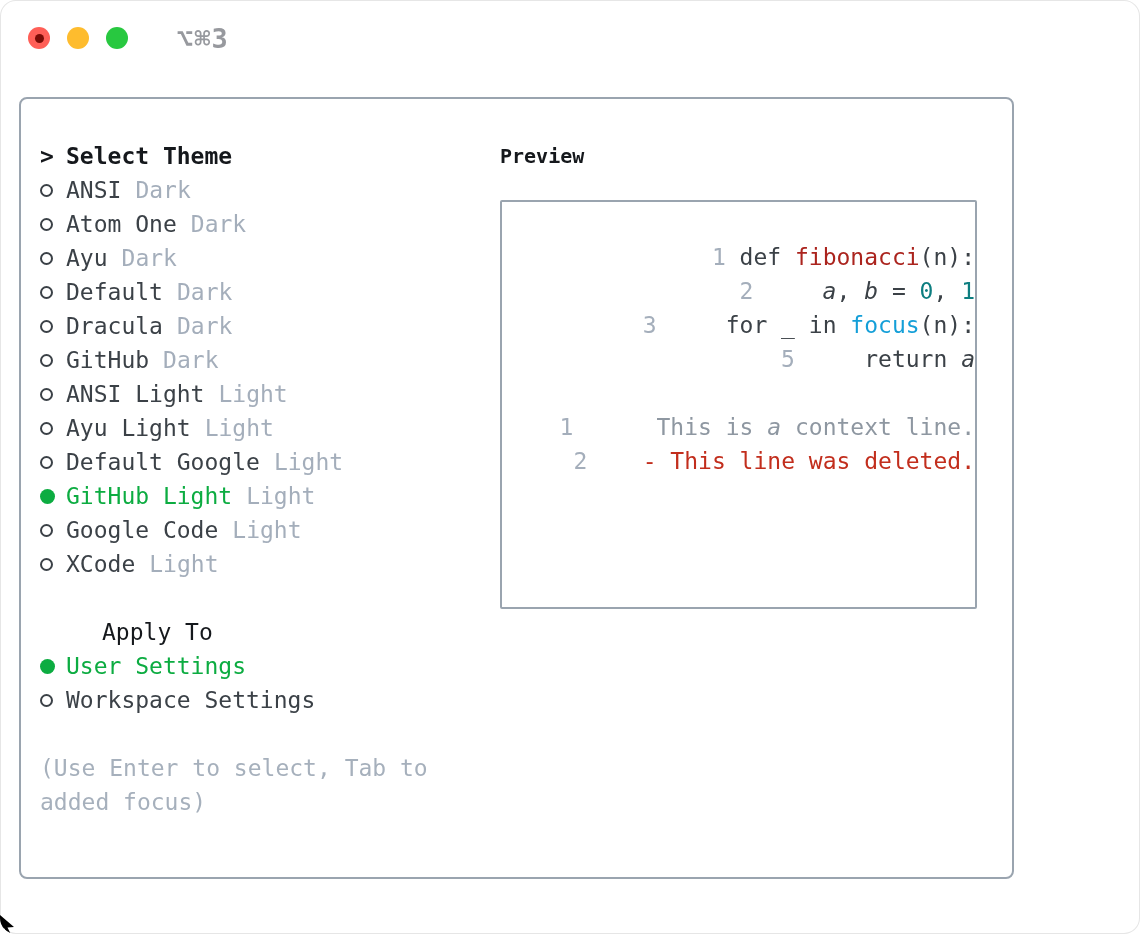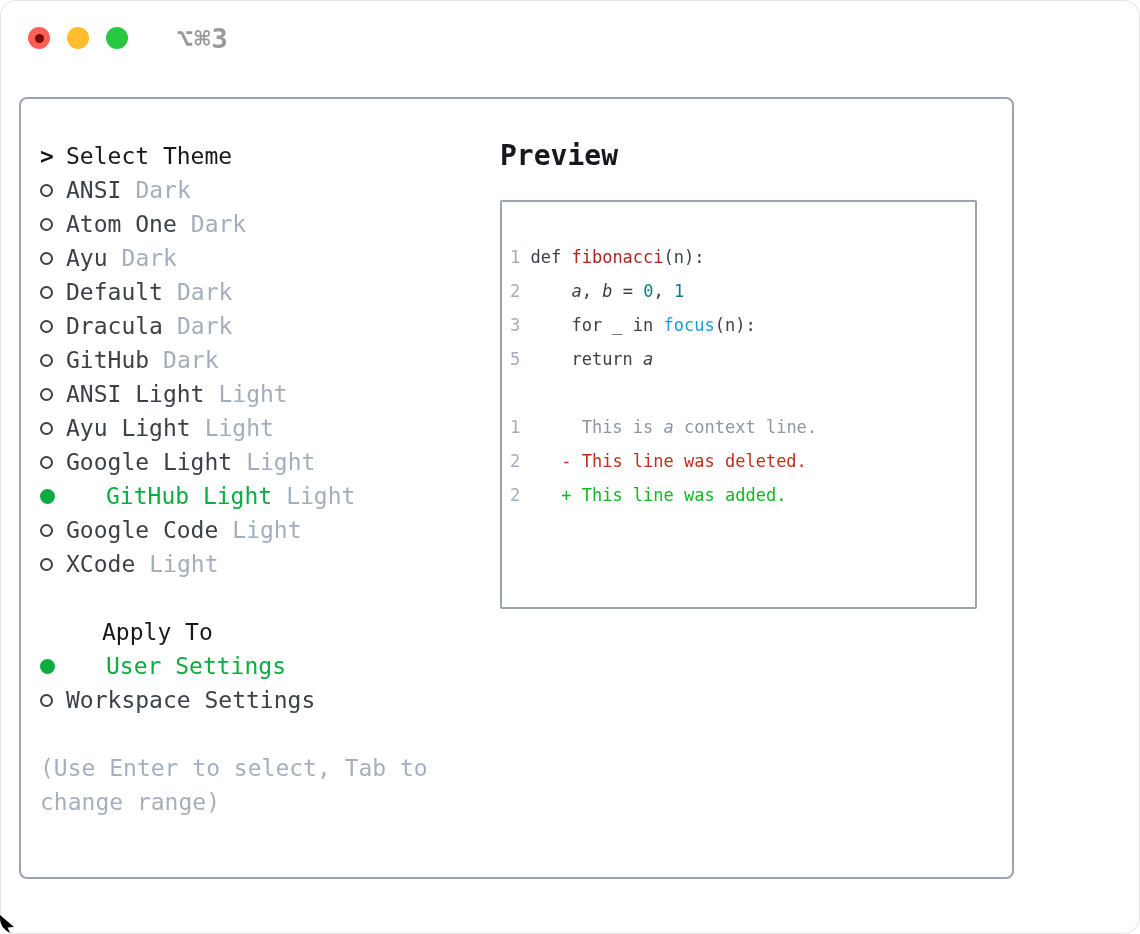--- a/index.html
+++ b/index.html
@@ -29,35 +29,35 @@
     border:2px solid var(--border_gray,#9aa4af);border-radius:8px;
     display:flex;padding:40px 0 0 19px;background:#fff;
   }
   .col-left{flex:0 0 460px;}
   .col-right{flex:1 1 auto;min-width:0;}
   .row{height:34px;display:flex;align-items:center;font-size:23px;color:var(--text_dark,#3b4147);white-space:pre;}
   .mark{flex:0 0 26px;display:flex;align-items:center;}
   .circle{width:13px;height:13px;border:2px solid var(--text_dark,#3b4147);border-radius:50%;box-sizing:border-box;}
   .circle.filled{width:15px;height:15px;border:none;background:var(--accent_green,#0cac41);}
   .prompt{font-weight:bold;color:var(--heading_black,#15181c);}
-  .heading-text{font-weight:normal;color:var(--heading_black,#15181c);}
+  .heading-text{font-weight:bold;color:var(--heading_black,#15181c);}
   .apply-heading{color:var(--heading_black,#15181c);margin-left:36px;}
   .tname{color:var(--text_dark,#3b4147);}
-  .tname.sel{color:var(--accent_green,#0cac41);margin-left:40px;}
+  .tname.sel{color:var(--accent_green,#0cac41);}
   .variant{color:var(--muted_gray,#a4aebb);margin-left:14px;}
   .row.hint{color:var(--hint_gray,#a6b0bc);}
   
-  .preview-heading{height:34px;display:flex;align-items:flex-start;font-size:28px;}
+  .preview-heading{height:34px;display:flex;align-items:center;font-size:20px;}
   .preview-heading span{font-weight:bold;color:var(--heading_black,#15181c);}
   .preview-box{
     margin-top:27px;width:477px;height:409px;box-sizing:border-box;
     border:2px solid var(--border_gray,#9aa4af);border-radius:2px;
     padding:38px 0 0 8px;overflow:hidden;background:#fff;
   }
-  .pline{height:34px;line-height:34px;font-size:17px;white-space:pre;}
+  .pline{height:34px;line-height:34px;font-size:23px;white-space:pre;text-align:right;}
   .tok-n{color:var(--muted_gray,#a4aebb);}
   .tok-p{color:var(--text_dark,#3b4147);}
   .tok-f{color:var(--function_red,#ab241e);}
   .tok-l{color:var(--literal_teal,#0d7e80);}
   .tok-b{color:var(--builtin_blue,#149fd8);}
   .tok-v{color:var(--text_dark,#3b4147);font-style:italic;}
   .tok-c{color:var(--context_gray,#8e97a1);}
   .tok-cv{color:var(--context_gray,#8e97a1);font-style:italic;}
   .tok-d{color:var(--deleted_red,#c22e1d);}
   .tok-a{color:var(--added_green,#0dbb20);}
@@ -86,53 +86,52 @@
       </div>
       <div id="theme-rows">
           <div class="row"><span class="mark"><span class="circle"></span></span><span class="tname">ANSI</span><span class="variant">Dark</span></div>
           <div class="row"><span class="mark"><span class="circle"></span></span><span class="tname">Atom One</span><span class="variant">Dark</span></div>
           <div class="row"><span class="mark"><span class="circle"></span></span><span class="tname">Ayu</span><span class="variant">Dark</span></div>
           <div class="row"><span class="mark"><span class="circle"></span></span><span class="tname">Default</span><span class="variant">Dark</span></div>
           <div class="row"><span class="mark"><span class="circle"></span></span><span class="tname">Dracula</span><span class="variant">Dark</span></div>
           <div class="row"><span class="mark"><span class="circle"></span></span><span class="tname">GitHub</span><span class="variant">Dark</span></div>
           <div class="row"><span class="mark"><span class="circle"></span></span><span class="tname">ANSI Light</span><span class="variant">Light</span></div>
           <div class="row"><span class="mark"><span class="circle"></span></span><span class="tname">Ayu Light</span><span class="variant">Light</span></div>
-          <div class="row"><span class="mark"><span class="circle"></span></span><span class="tname">Google Light</span><span class="variant">Light</span></div>
+          <div class="row"><span class="mark"><span class="circle"></span></span><span class="tname">Default Google</span><span class="variant">Light</span></div>
           <div class="row"><span class="mark"><span class="circle filled"></span></span><span class="tname sel">GitHub Light</span><span class="variant">Light</span></div>
           <div class="row"><span class="mark"><span class="circle"></span></span><span class="tname">Google Code</span><span class="variant">Light</span></div>
           <div class="row"><span class="mark"><span class="circle"></span></span><span class="tname">XCode</span><span class="variant">Light</span></div>
         </div>
       <div class="row blank"></div>
       <div class="row">
         <span class="mark"></span><span class="apply-heading">Apply To</span>
       </div>
       <div id="apply-rows">
           <div class="row"><span class="mark"><span class="circle filled"></span></span><span class="tname sel">User Settings</span></div>
           <div class="row"><span class="mark"><span class="circle"></span></span><span class="tname">Workspace Settings</span></div>
         </div>
       <div class="row blank"></div>
       <div id="hint-rows">
           <div class="row hint">(Use Enter to select, Tab to</div>
-          <div class="row hint">change range)</div>
+          <div class="row hint">added focus)</div>
         </div>
     </div>
 
     <div class="col-right">
       <div class="preview-heading">
         <span>Preview</span>
       </div>
       <div class="preview-box" id="preview-box">
           <div class="pline"><span class="tok-n">1 </span><span class="tok-p">def </span><span class="tok-f">fibonacci</span><span class="tok-p">(n):</span></div>
           <div class="pline"><span class="tok-n">2 </span><span class="tok-p">    </span><span class="tok-v">a</span><span class="tok-p">, </span><span class="tok-v">b</span><span class="tok-p"> = </span><span class="tok-l">0</span><span class="tok-p">, </span><span class="tok-l">1</span></div>
           <div class="pline"><span class="tok-n">3 </span><span class="tok-p">    for _ in </span><span class="tok-b">focus</span><span class="tok-p">(n):</span></div>
           <div class="pline"><span class="tok-n">5 </span><span class="tok-p">    return </span><span class="tok-v">a</span></div>
           <div class="pline"></div>
           <div class="pline"><span class="tok-n">1</span><span class="tok-c">      This is </span><span class="tok-cv">a</span><span class="tok-c"> context line.</span></div>
           <div class="pline"><span class="tok-n">2</span><span class="tok-p">    </span><span class="tok-d">- This line was deleted.</span></div>
-          <div class="pline"><span class="tok-n">2</span><span class="tok-p">    </span><span class="tok-a">+ This line was added.</span></div>
         </div>
     </div>
 
   </div>
 
   <svg class="cursor" width="24" height="24" viewBox="0 0 24 24">
     <path d="M3 2 L3 20 L7.5 15.5 L10.5 22 L13.5 20.5 L10.5 14.5 L17 14 Z" fill="#000"></path>
   </svg>
 
 </div>

